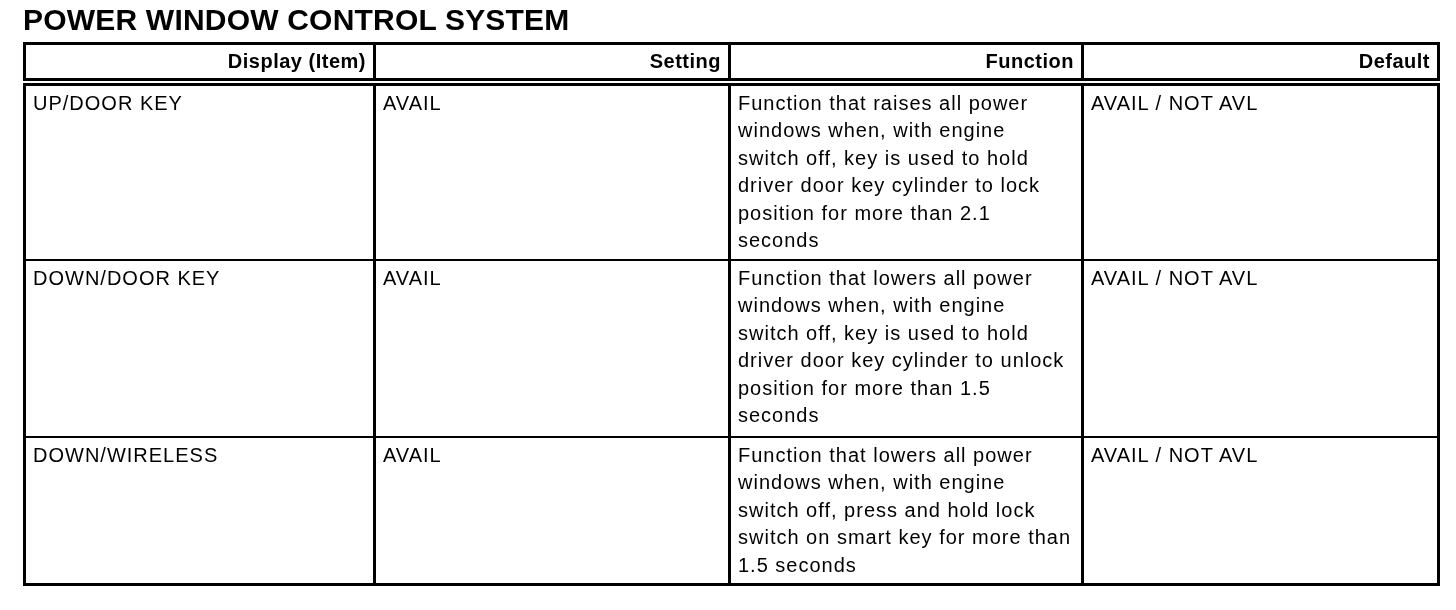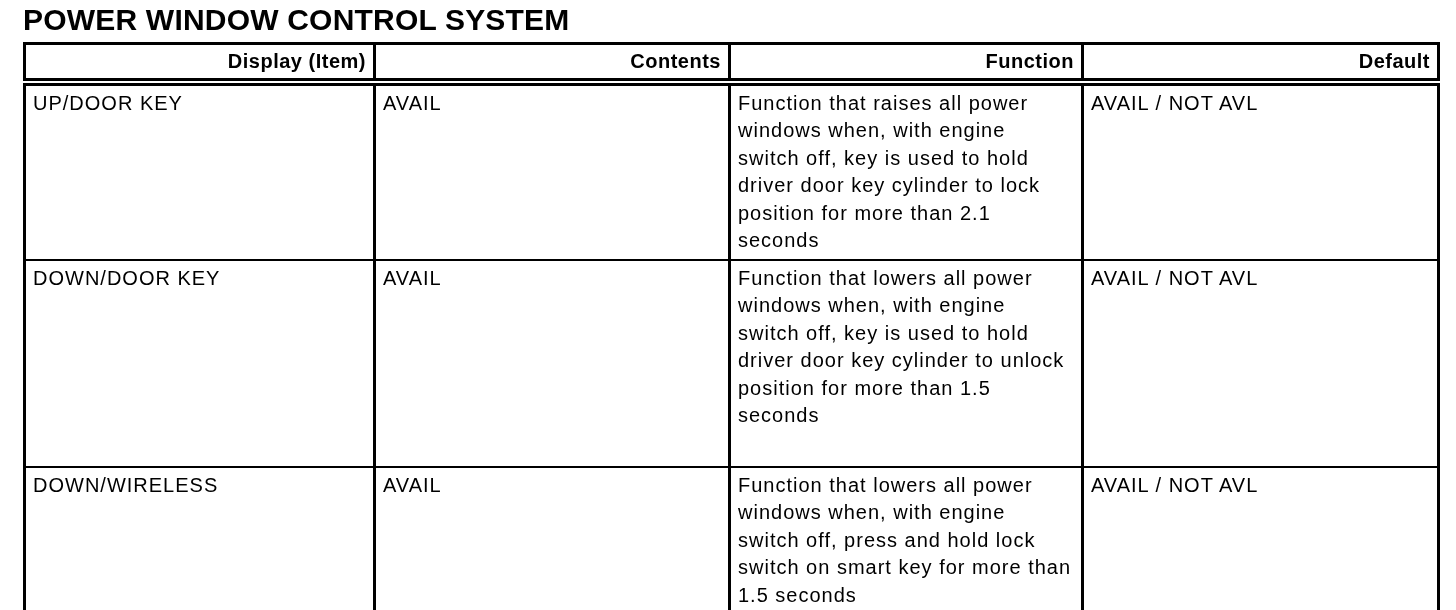--- a/index.html
+++ b/index.html
@@ -48,41 +48,41 @@
     border-bottom-width: 2px;
     font-size: 20px;
     letter-spacing: 1px;
     line-height: 27.5px;
     text-align: left;
     vertical-align: top;
     padding: 4px 7px;
   }
   td.cell-contents { white-space: pre-line; letter-spacing: 0.8px; }
   tr.row-0 td { height: 168px; margin-top: 15px; }
-  tr.row-1 td { height: 207px; }
+  tr.row-1 td { height: 177px; }
   tr.row-2 td { height: 146px; }
 </style>
 </head>
 <body>
 
 <div class="page">
 
   <div class="doc-title">POWER WINDOW CONTROL SYSTEM</div>
 
   <table class="spec-table">
     <colgroup>
       <col class="col-display">
       <col class="col-default">
       <col class="col-contents">
       <col class="col-setting">
     </colgroup>
     <thead>
       <tr>
         <th>Display (Item)</th>
-        <th>Contents</th>
+        <th>Setting</th>
         <th>Function</th>
         <th>Default</th>
       </tr>
     </thead>
     <tbody>
       <tr class="row-0">
         <td>UP/DOOR KEY</td>
         <td>AVAIL</td>
         <td class="cell-contents">Function that raises all power
 windows when, with engine

